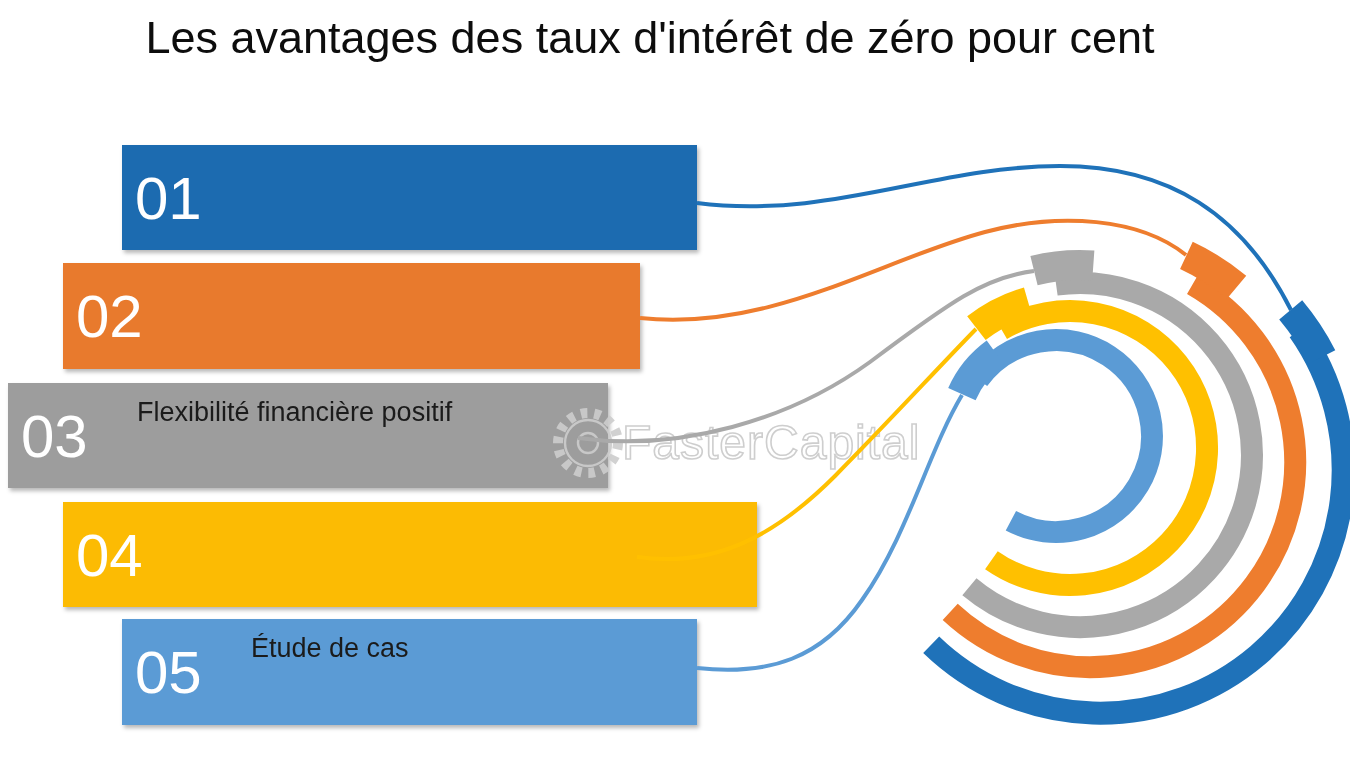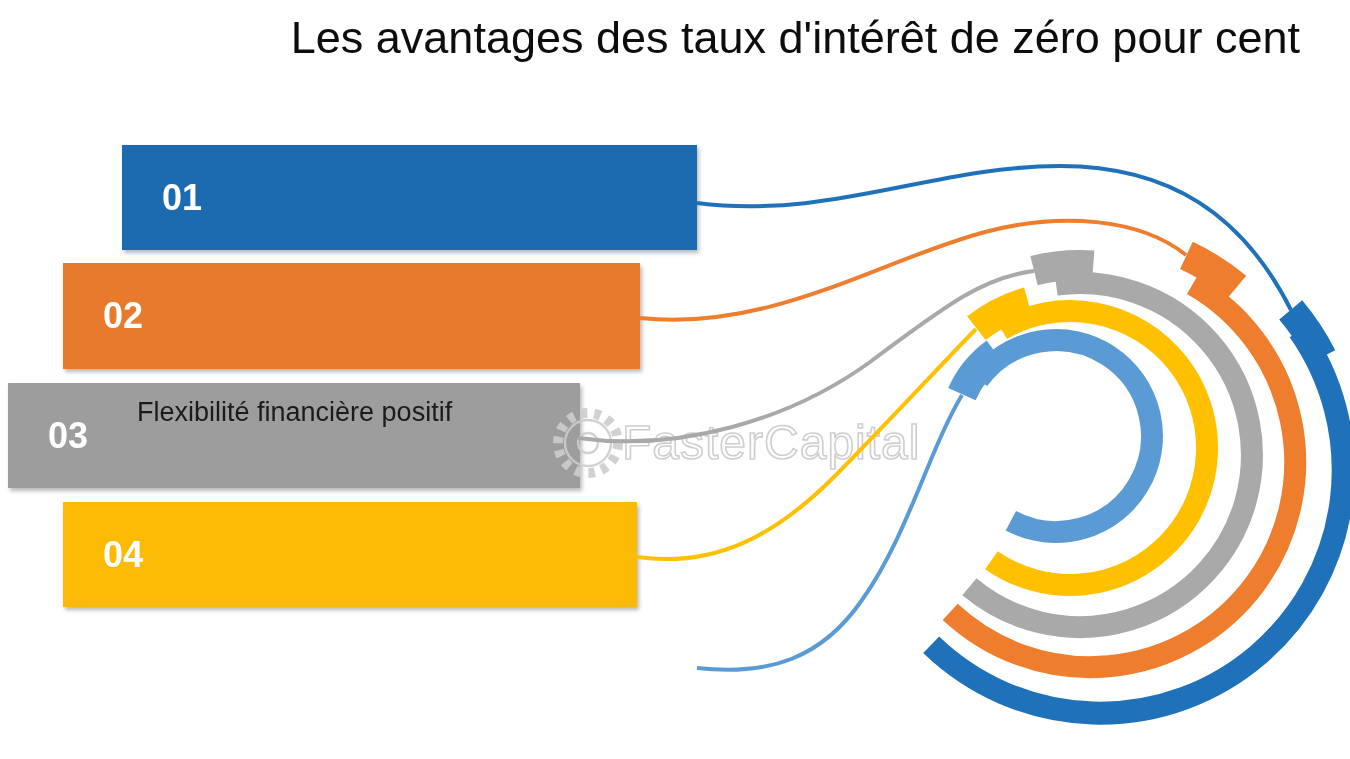--- a/index.html
+++ b/index.html
@@ -6,36 +6,36 @@
   .stage{
     position:relative;
     width:1350px;height:759px;
     overflow:hidden;
     background:#ffffff;
     font-family:"Liberation Sans", sans-serif;
   }
   .title{
     position:absolute;
     left:0;top:12px;width:1300px;
-    text-align:right;
+    text-align:center;
     font-size:45px;
     font-weight:400;
     color:#0d0d0d;
     letter-spacing:0px;
   }
   .bar{
     position:absolute;
     box-shadow:2px 3px 4px rgba(0,0,0,0.28);
   }
   .bar .num{
     position:absolute;
-    left:40px;top:50%;
+    left:13px;top:50%;
     transform:translateY(-50%);
-    font-size:36px;
-    font-weight:700;
+    font-size:60px;
+    font-weight:400;
     color:#ffffff;
   }
   .bar .label{
     position:absolute;
     left:129px;top:13px;
     font-size:27px;
     line-height:1.22;
     color:#1b1b1b;
   }
   svg.overlay{
@@ -51,29 +51,33 @@
   <div class="title">Les avantages des taux d'intérêt de zéro pour cent</div>
 
   <div class="bar" style="left: 122px; top: 145px; width: 575px; height: 105px; background: rgb(28, 107, 176);">
     <span class="num">01</span>
   </div>
 
   <div class="bar" style="left: 63px; top: 263px; width: 577px; height: 106px; background: rgb(232, 122, 45);">
     <span class="num">02</span>
   </div>
 
-  <div class="bar" style="left: 8px; top: 383px; width: 572px; height: 105px; background: rgb(157, 157, 157);">
+  <div class="bar" style="left: 8px; top: 383px; width: 572px; height: 105px; background: rgb(157, 157, 157); padding-left: 28px;">
     <span class="num">03</span>
     <span class="label" style="width:445px">Flexibilité financière positif</span>
   </div>
 
-  <div class="bar" style="left: 63px; top: 502px; width: 574px; height: 105px; background: rgb(252, 187, 3);">
+  <div class="bar" style="left: 63px; top: 502px; width: 694px; height: 105px; background: rgb(252, 187, 3);">
     <span class="num">04</span>
   </div>
 
+  <div class="bar" style="left: 122px; top: 619px; width: 575px; height: 106px; background: rgb(91, 155, 213);">
+    <span class="num">05</span>
+    <span class="label" style="width:445px">Étude de cas</span>
+  </div>
 
   <svg class="overlay" width="1350" height="759" viewBox="0 0 1350 759">
 
     <g opacity="0.9">
       <circle cx="588" cy="443" r="30" fill="none" stroke="#cdcdcd" stroke-width="10" stroke-dasharray="6.5 6.9"></circle>
       <circle cx="588" cy="443" r="23" fill="none" stroke="#cdcdcd" stroke-width="2.4"></circle>
       <circle cx="588" cy="443" r="10" fill="none" stroke="#cdcdcd" stroke-width="2.4"></circle>
       <text id="wm-text" x="622" y="459" font-size="48" font-family="Liberation Sans, sans-serif" fill="none" stroke="#c9c9c9" stroke-width="1.6" letter-spacing="1">FasterCapital</text>
     </g>
 

